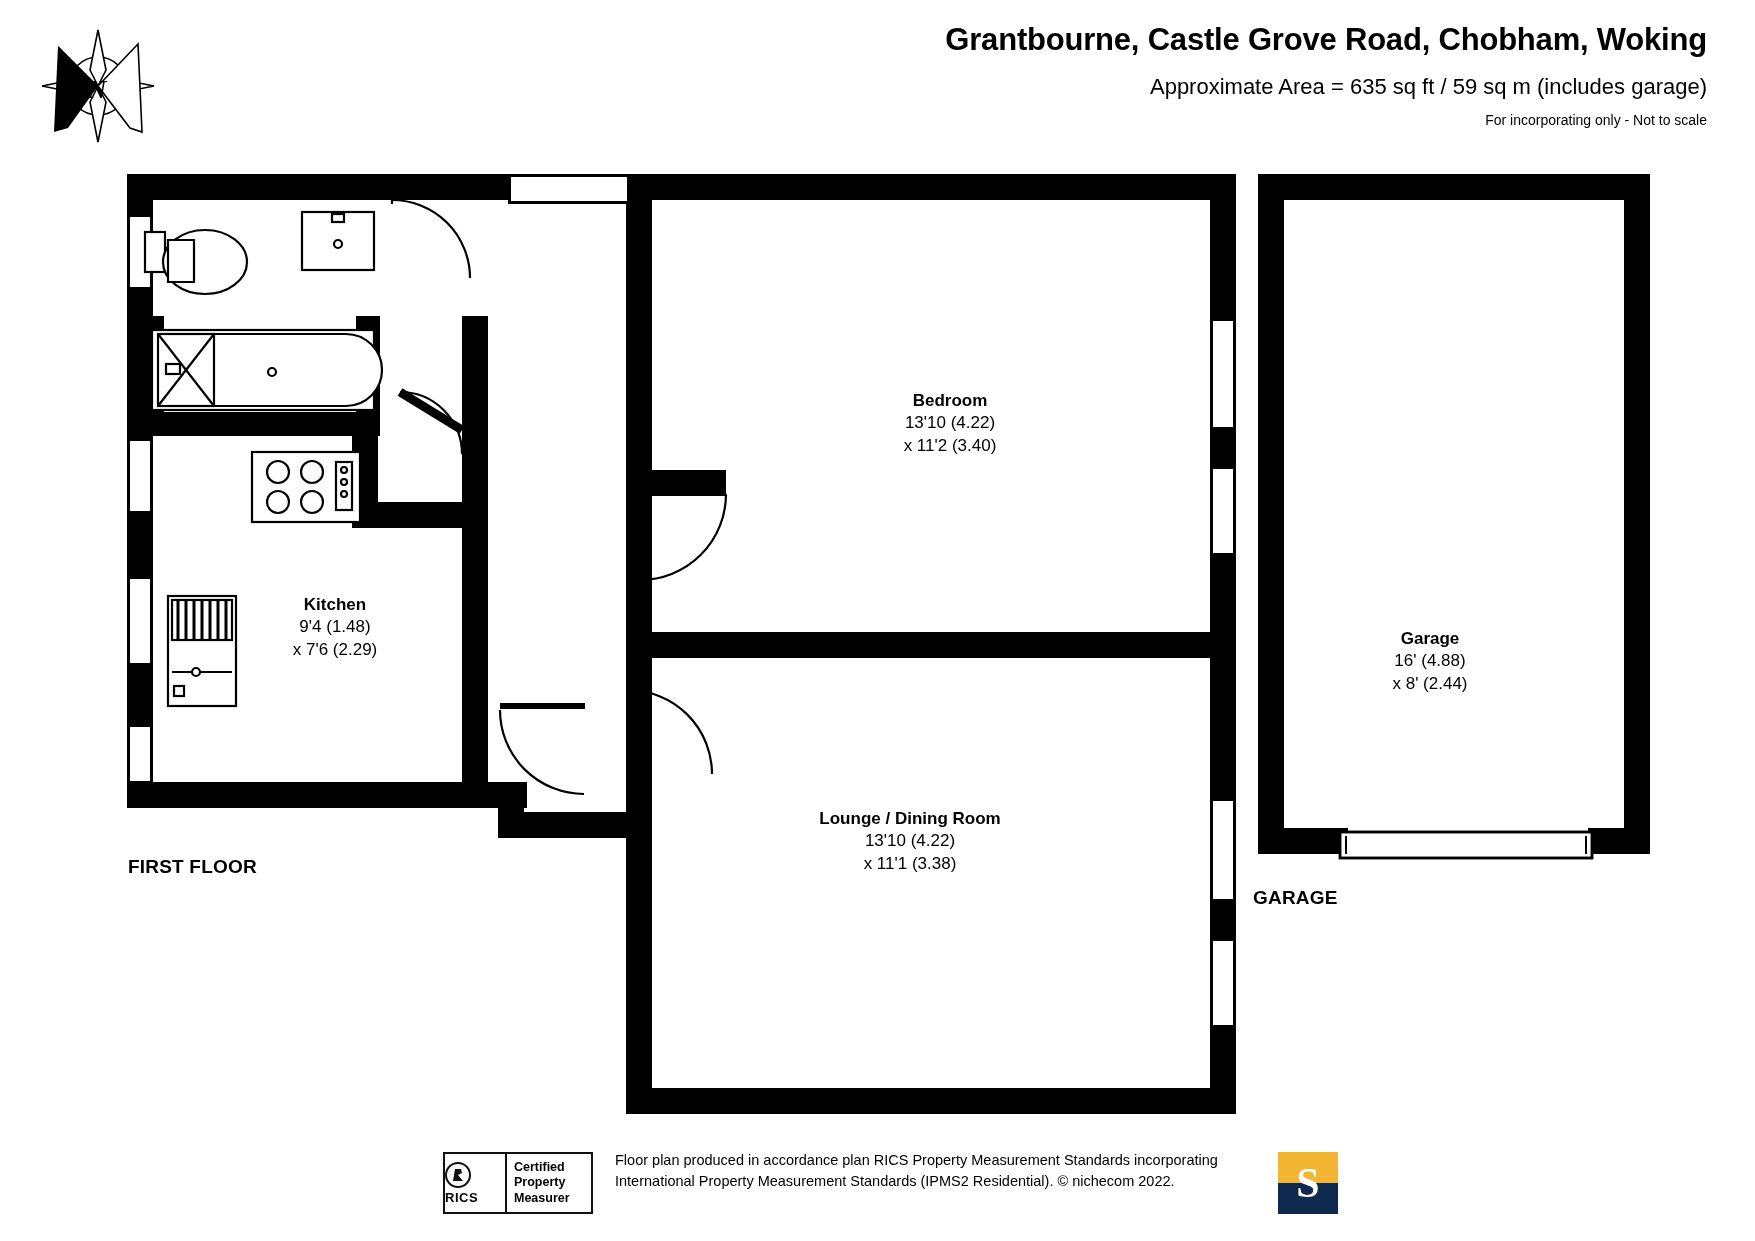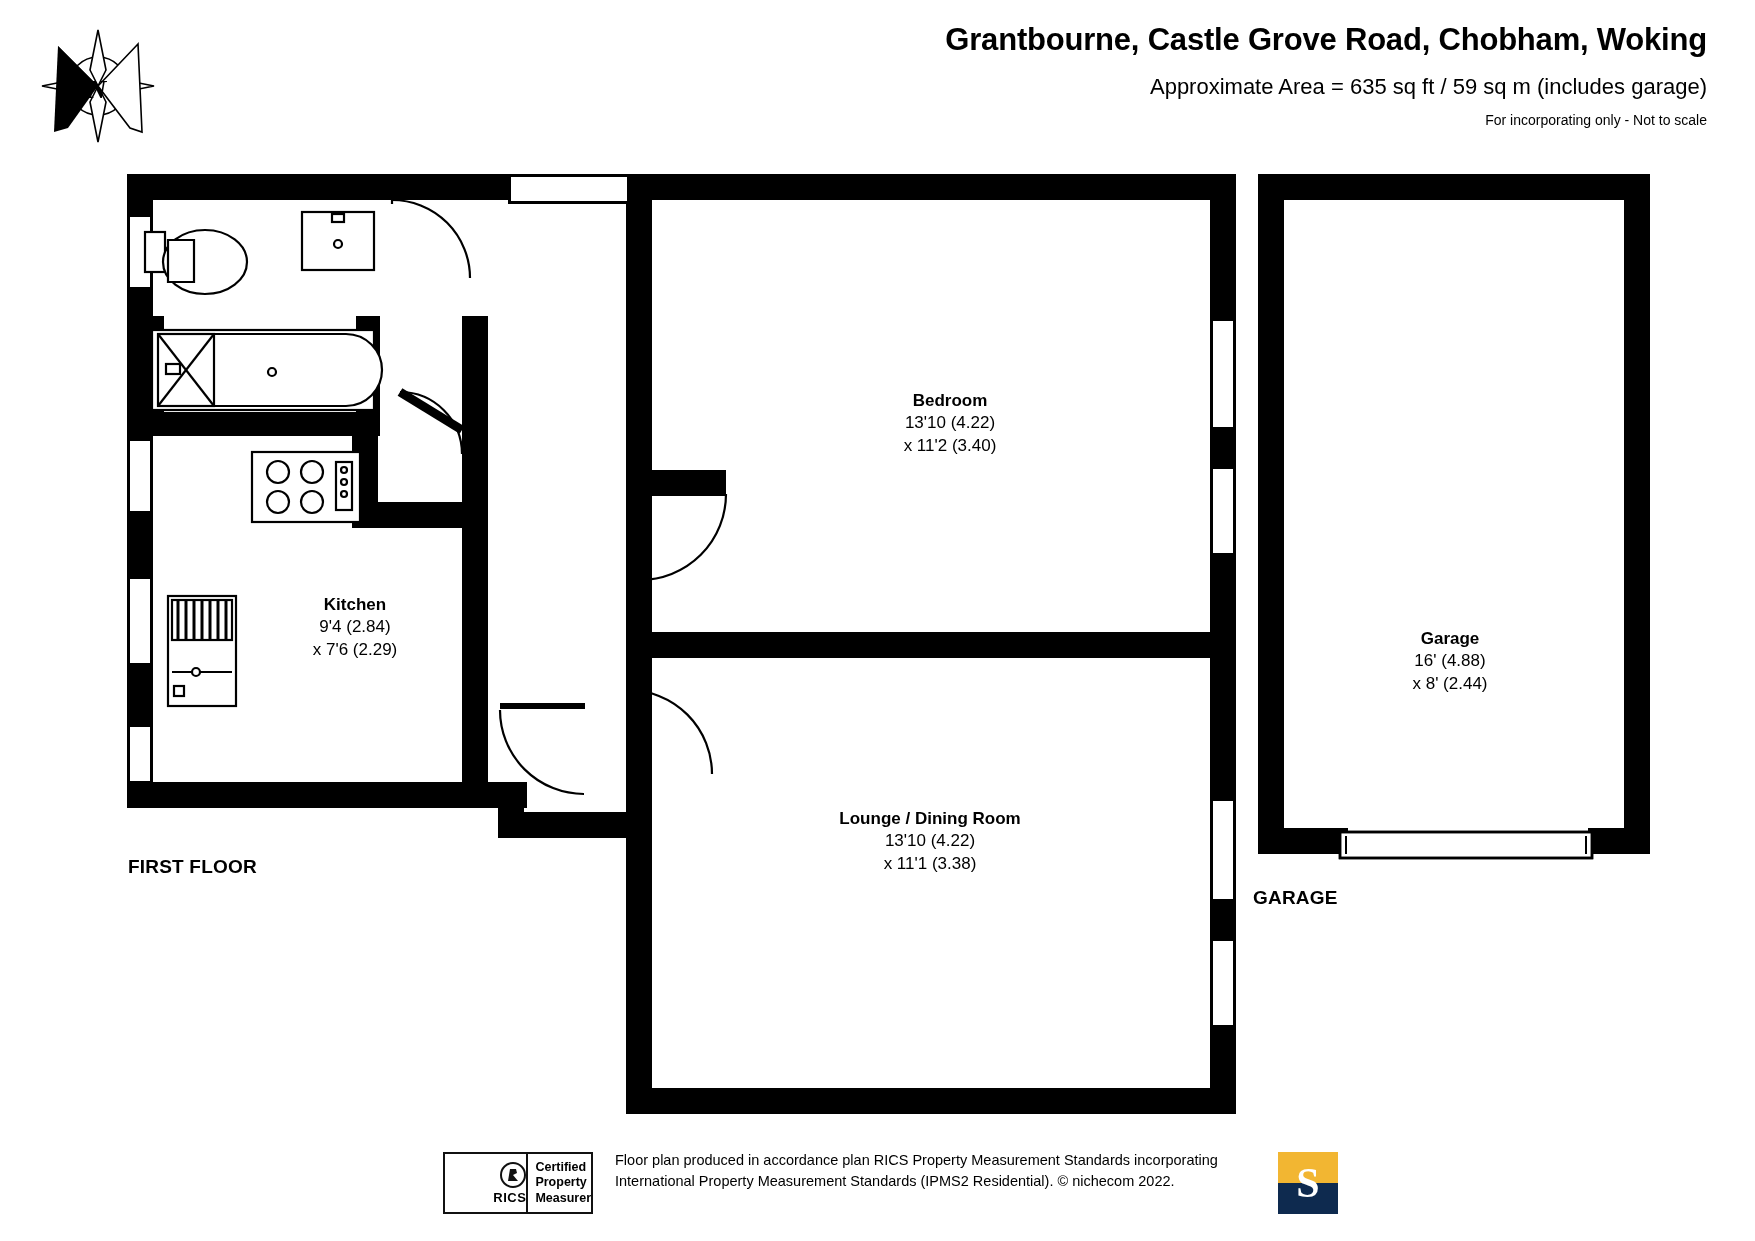--- a/index.html
+++ b/index.html
@@ -77,21 +77,20 @@
   }
   #first-floor-label { left: 128px; top: 856px; }
   #garage-label { left: 1253px; top: 887px; }
 
   .room-label {
     position: absolute;
     text-align: center;
     font-size: 17px;
     line-height: 1.32;
     white-space: nowrap;
-    margin-left: 20px;
   }
   .room-label .rm-name {
     font-weight: bold;
     display: block;
     font-size: 17px;
   }
   .room-label .rm-dim {
     display: block;
     font-size: 17px;
   }
@@ -118,25 +117,24 @@
     border: 2px solid #111;
     box-sizing: border-box;
     display: flex;
     align-items: center;
   }
   .rics-left {
     width: 62px;
     height: 100%;
     display: flex;
     flex-direction: column;
-    align-items: flex-end;
+    align-items: flex-start;
     justify-content: center;
     border-right: 2px solid #111;
     box-sizing: border-box;
-    margin-left: 45px;
   }
   .rics-left .rics-word {
     font-size: 13px;
     font-weight: bold;
     letter-spacing: 0.5px;
     margin-top: 2px;
   }
   .rics-right {
     flex: 1;
     padding-left: 7px;
@@ -349,21 +347,21 @@
   <div class="floor-label" id="garage-label">GARAGE</div>
 
   <div class="room-label" id="label-bedroom">
     <span class="rm-name">Bedroom</span>
     <span class="rm-dim">13'10 (4.22)</span>
     <span class="rm-dim">x 11'2 (3.40)</span>
   </div>
 
   <div class="room-label" id="label-kitchen">
     <span class="rm-name">Kitchen</span>
-    <span class="rm-dim">9'4 (2.84)</span>
+    <span class="rm-dim">9'4 (1.48)</span>
     <span class="rm-dim">x 7'6 (2.29)</span>
   </div>
 
   <div class="room-label" id="label-lounge">
     <span class="rm-name">Lounge / Dining Room</span>
     <span class="rm-dim">13'10 (4.22)</span>
     <span class="rm-dim">x 11'1 (3.38)</span>
   </div>
 
   <div class="room-label" id="label-garage">

